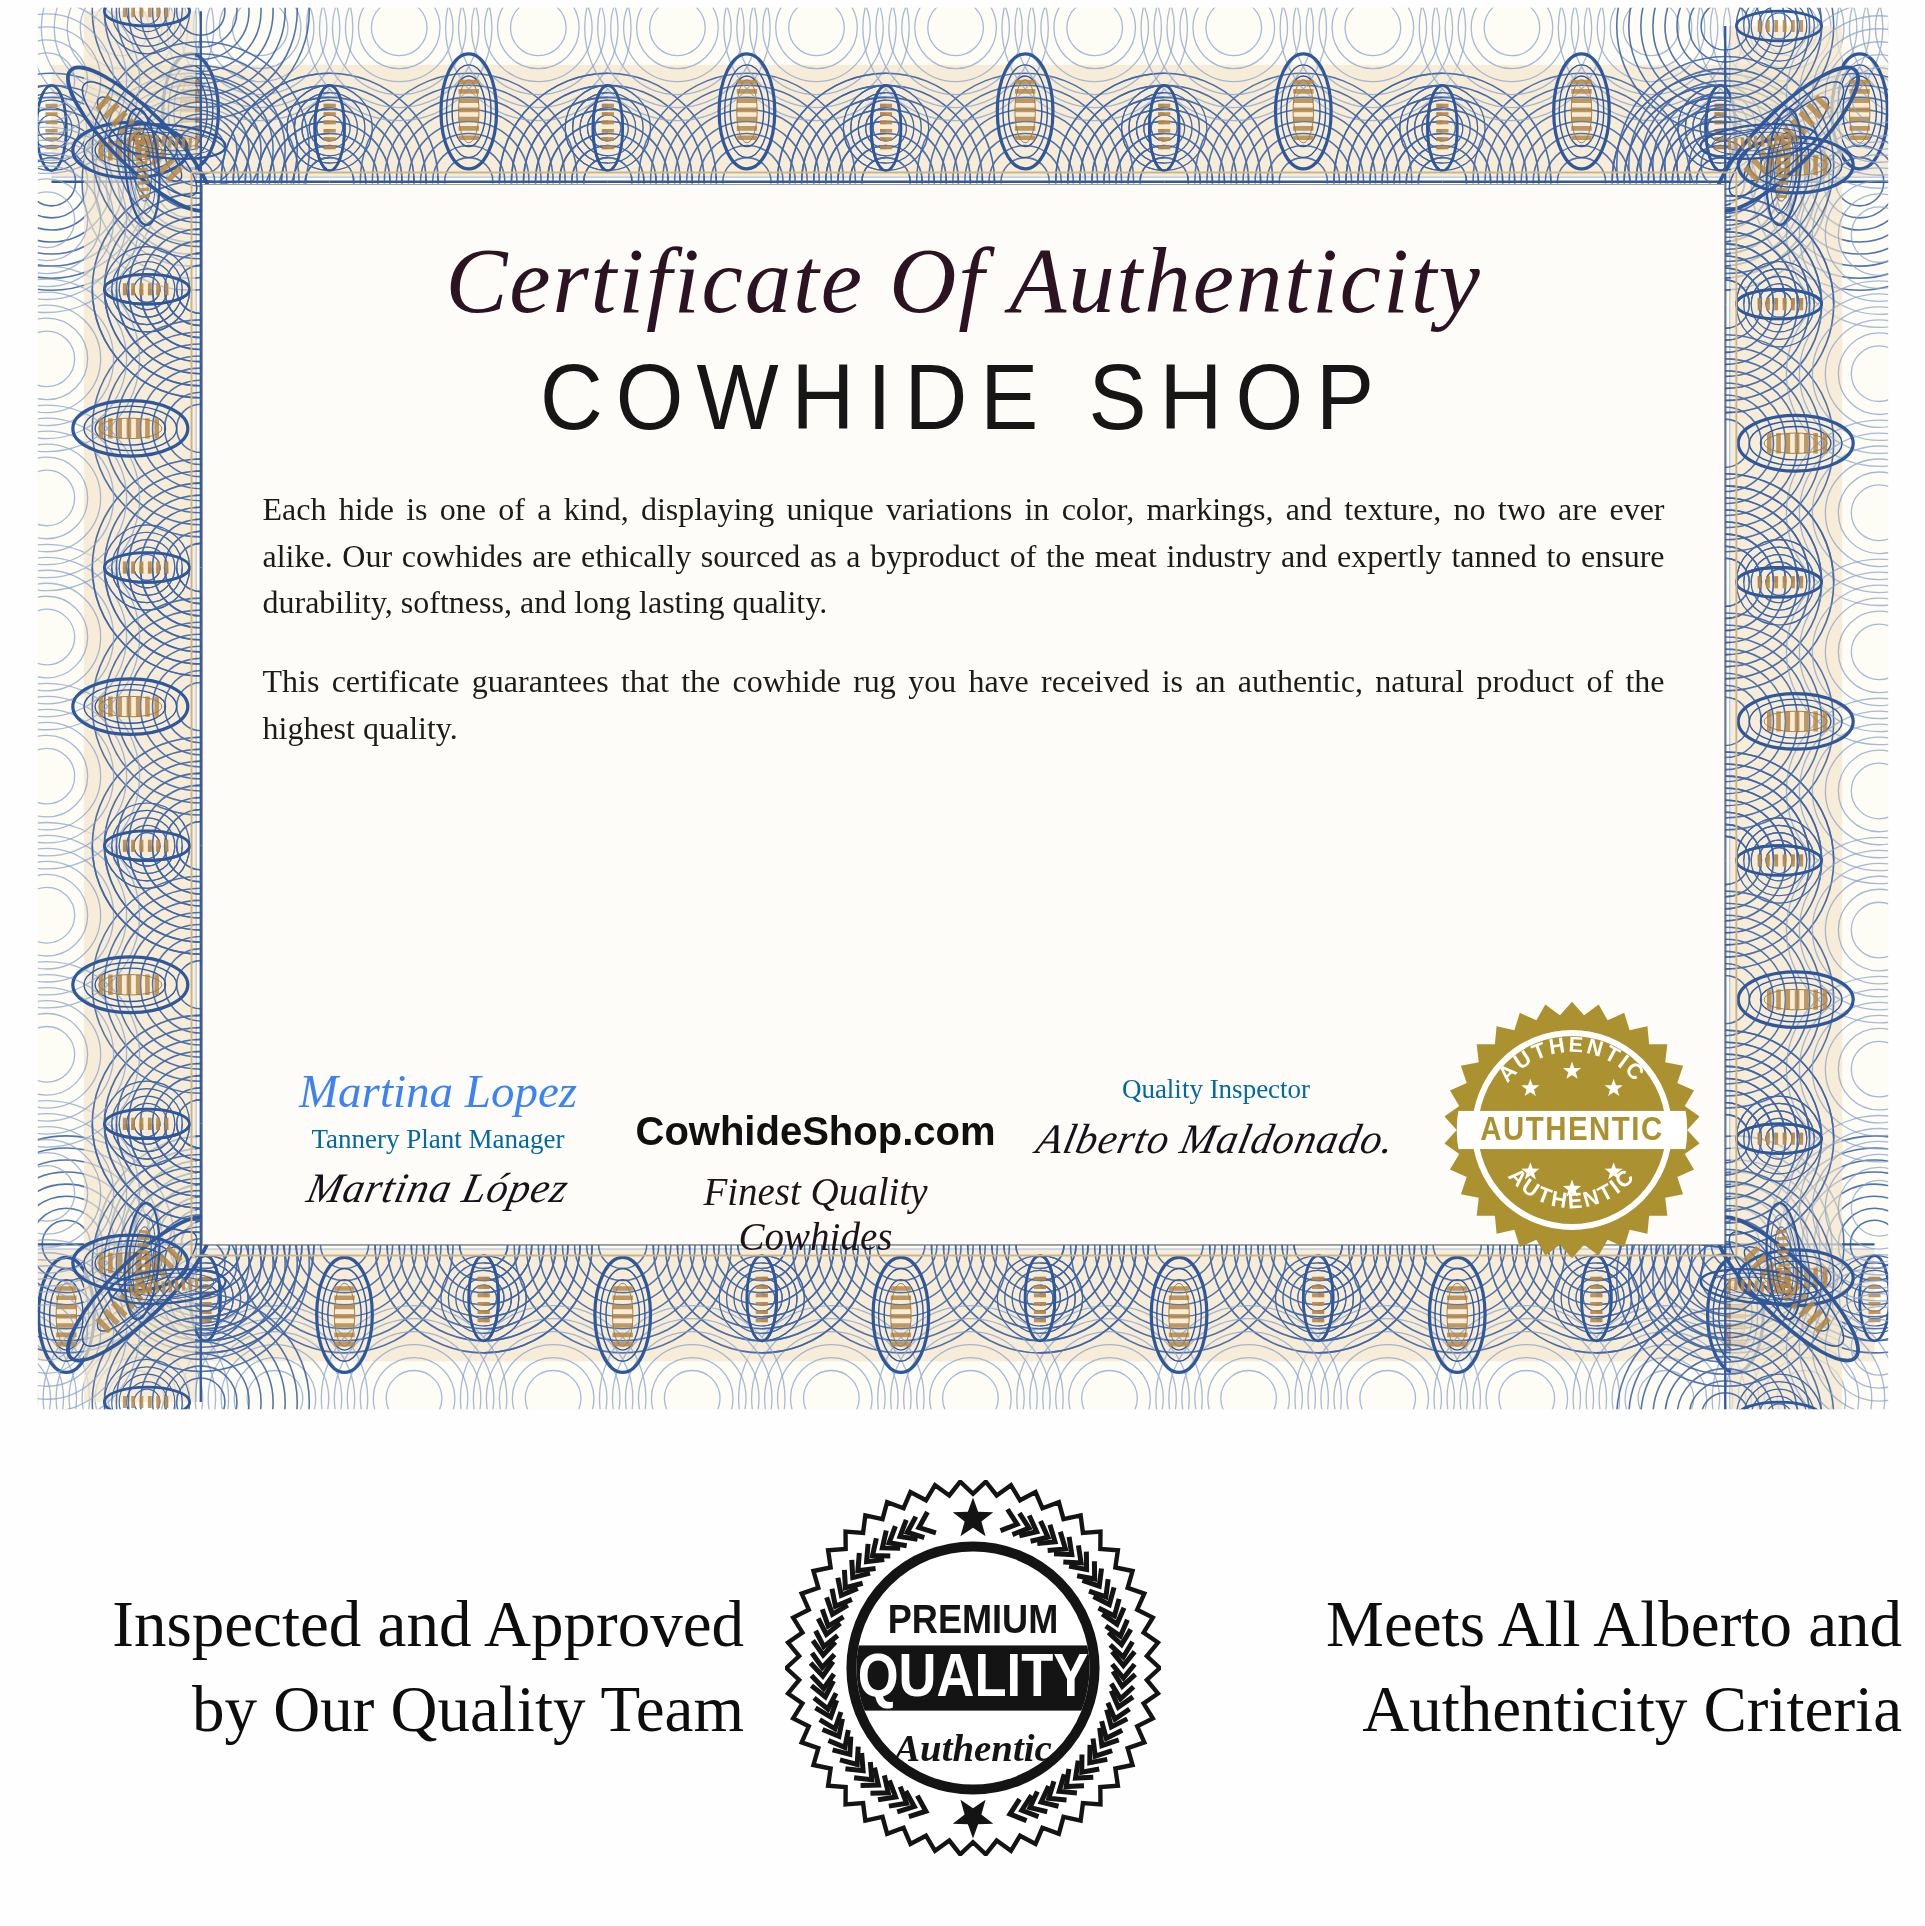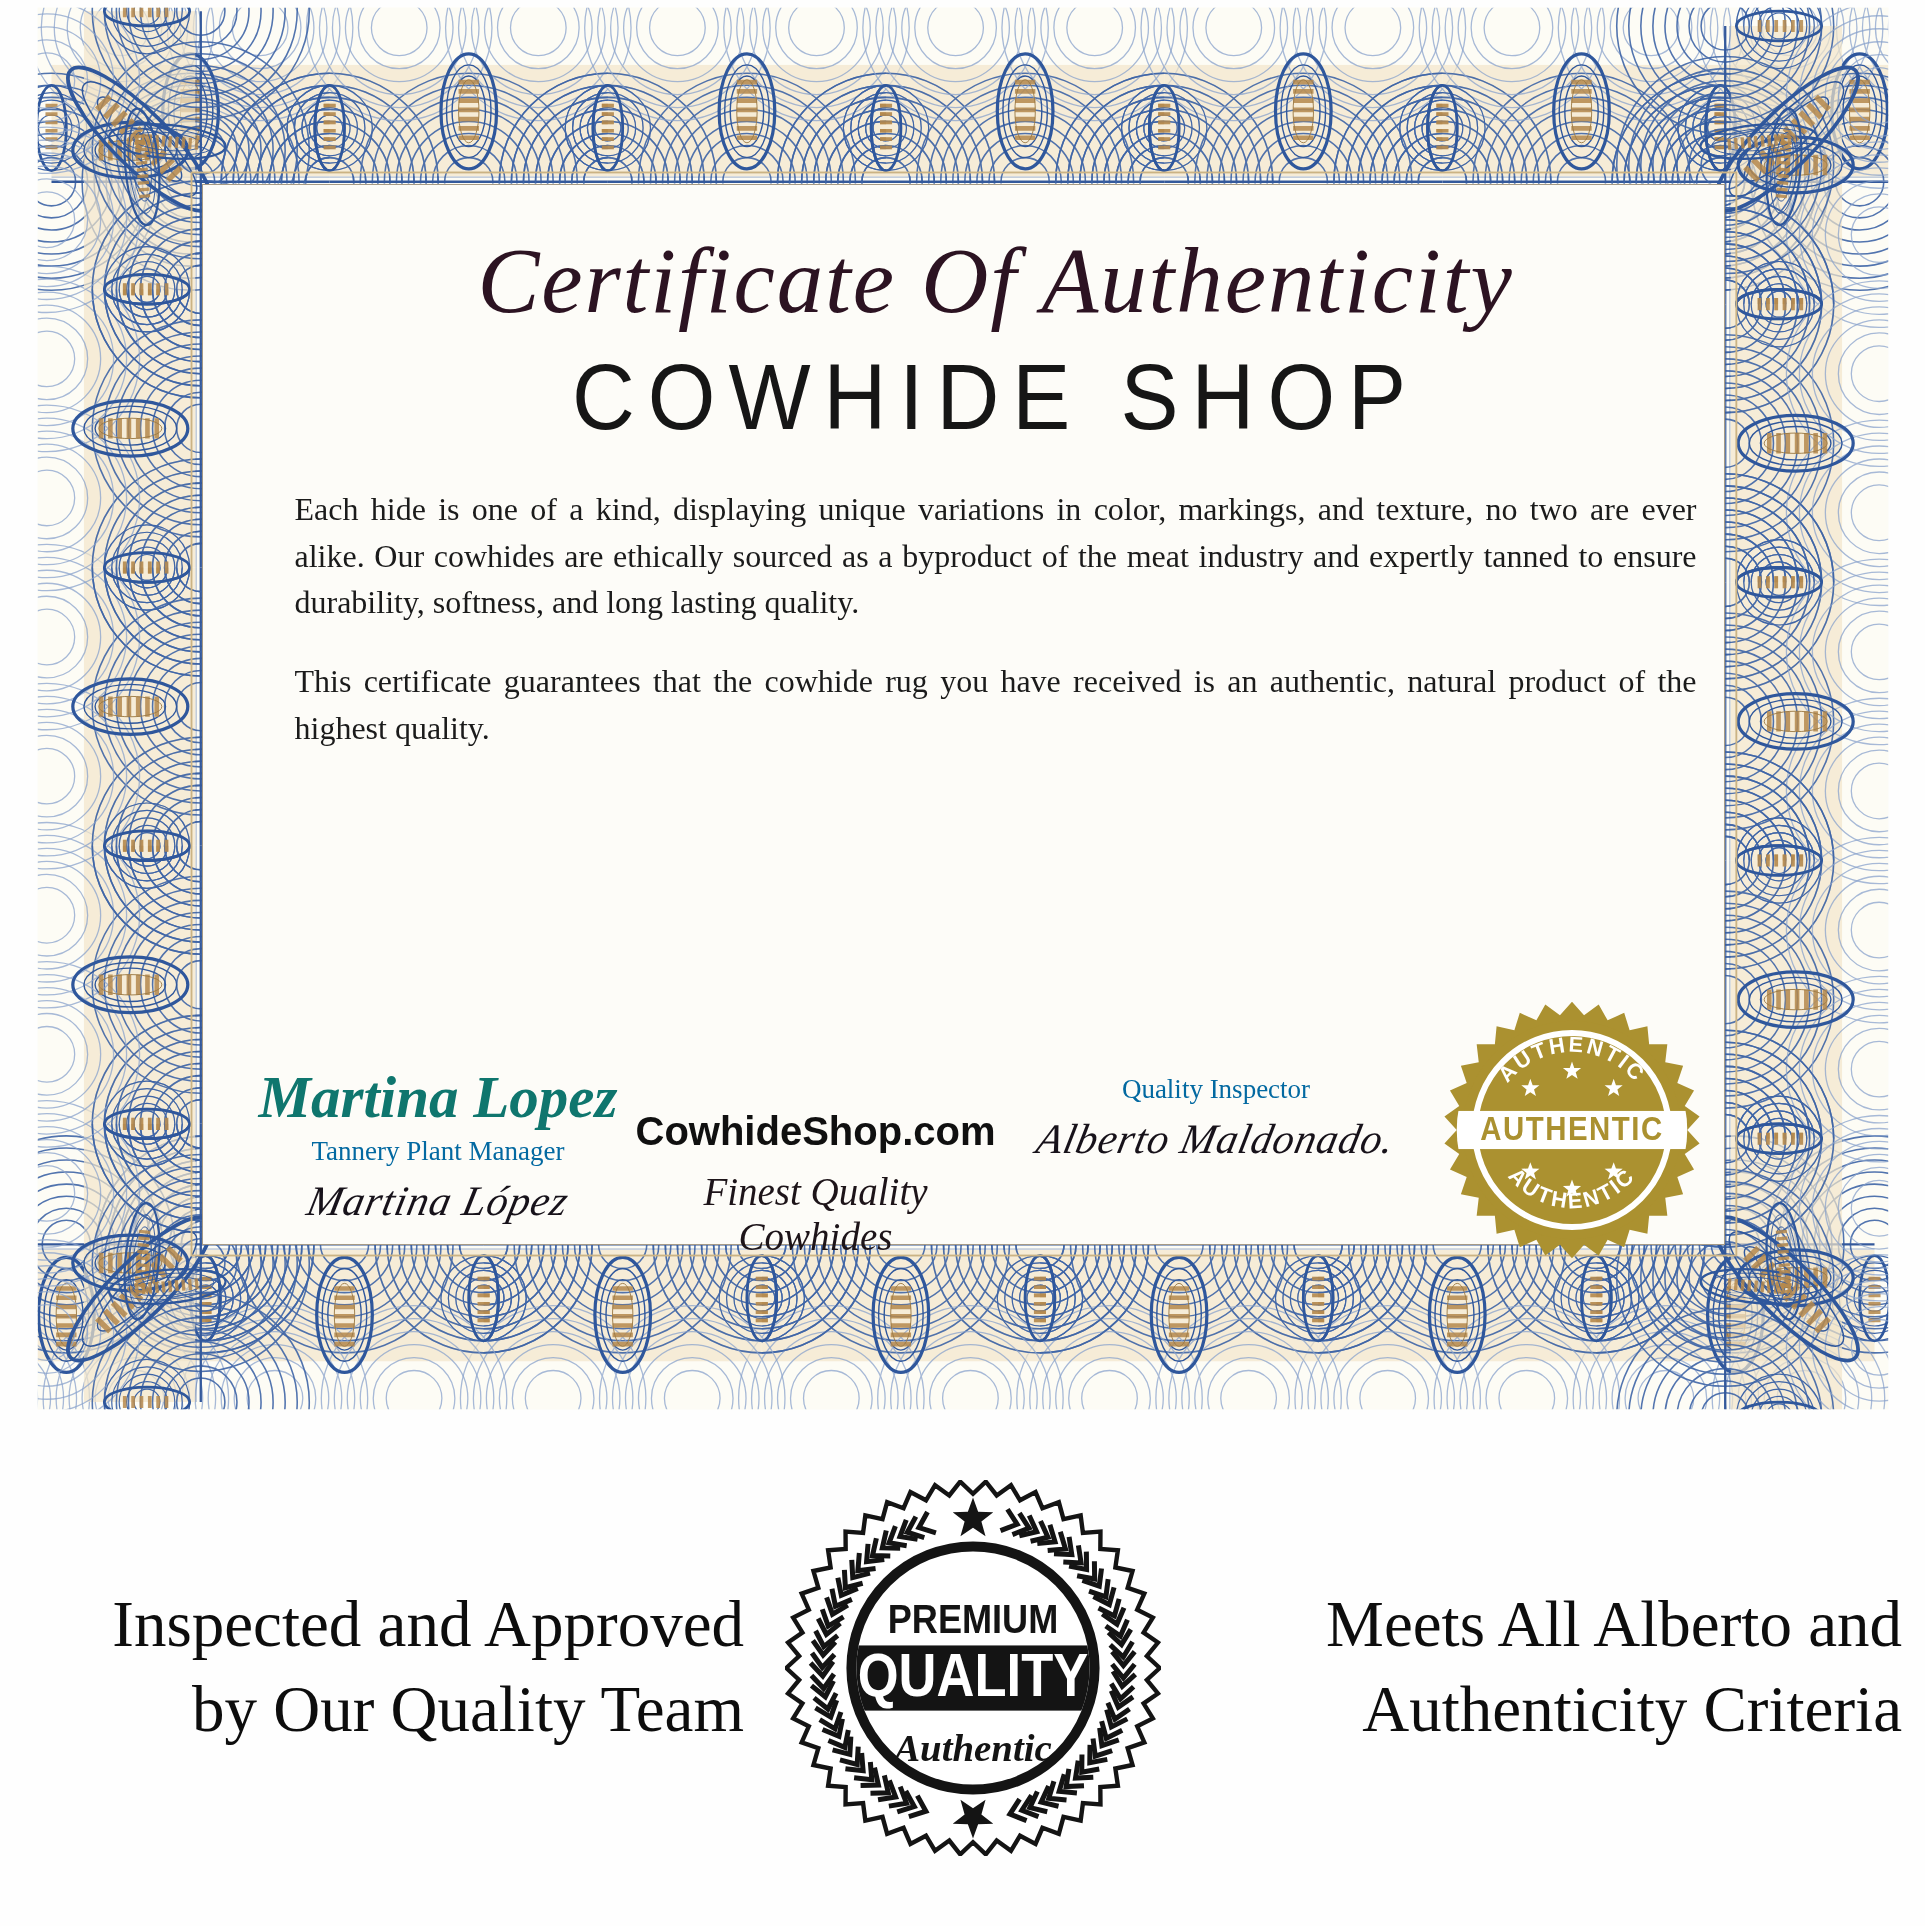--- a/index.html
+++ b/index.html
@@ -3,37 +3,37 @@
 <meta charset="utf-8">
 <style>
   html,body{margin:0;padding:0;}
   body{width:1926px;height:1927px;background:#fefefe;font-family:"Liberation Serif",serif;}
   .page{position:relative;width:1926px;height:1927px;overflow:hidden;background:#fefefe;}
   #border-svg{position:absolute;left:0;top:0;}
   .panel{
     position:absolute;left:202px;top:184px;width:1523px;height:1061px;
     box-sizing:border-box;background:#fdfcf8;border:1.9px solid #a69a85;
   }
-  .panel-inner{position:relative;width:100%;height:100%;padding-left:32px;}
+  .panel-inner{position:relative;width:100%;height:100%;}
   .title{
     margin-top:45px;text-align:center;font-family:"Liberation Serif",serif;
     font-style:italic;font-size:93px;color:#2c1322;letter-spacing:1.9px;line-height:1.1;
   }
   .brand{
     margin-top:15px;text-align:center;font-family:"Liberation Sans",sans-serif;
     font-size:87px;font-weight:400;color:#161616;letter-spacing:13px;
     transform:scaleY(1.06);
   }
   .paras{
     width:1402px;margin:39px auto 0 auto;font-size:32px;line-height:1.45;
     color:#1b1b1b;text-align:justify;
   }
   .paras p{margin:0 0 33px 0;}
   .sig{position:absolute;text-align:center;}
-  .sig-name{font-style:italic;font-size:59px;color:#0f766e;line-height:1.05;font-weight:bold;}
+  .sig-name{font-style:italic;font-size:47px;color:#3b82f6;line-height:1.05;}
   .sig-role{font-size:27px;color:#0369a1;margin-top:7.4px;}
   .sig-hand{
     font-style:italic;font-size:42px;color:#17121a;margin-top:9.3px;
     transform:skewX(-12deg);letter-spacing:0.9px;
   }
   .sig-site{font-family:"Liberation Sans",sans-serif;font-weight:700;font-size:40px;color:#101010;}
   .sig-tagline{font-style:italic;font-size:39px;color:#1d1419;margin-top:15px;}
   #seal-svg{position:absolute;left:1239px;top:770px;}
   .footer-text{
     position:absolute;text-align:right;font-size:65px;color:#0d0d0d;

